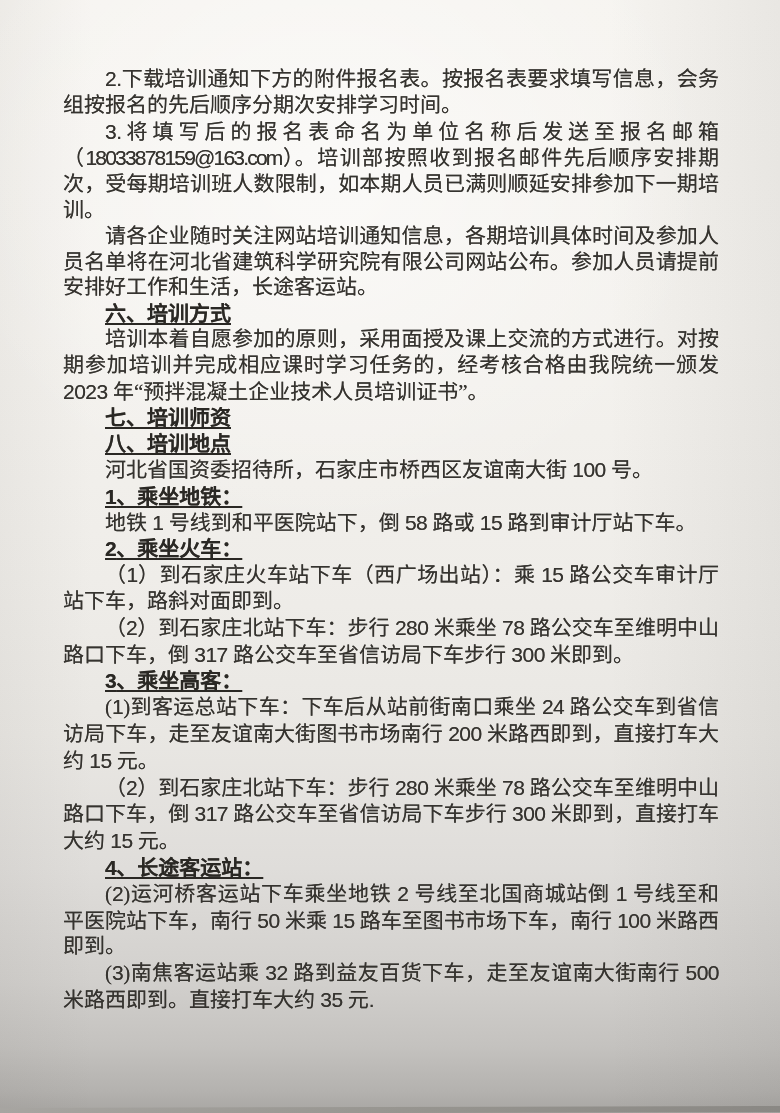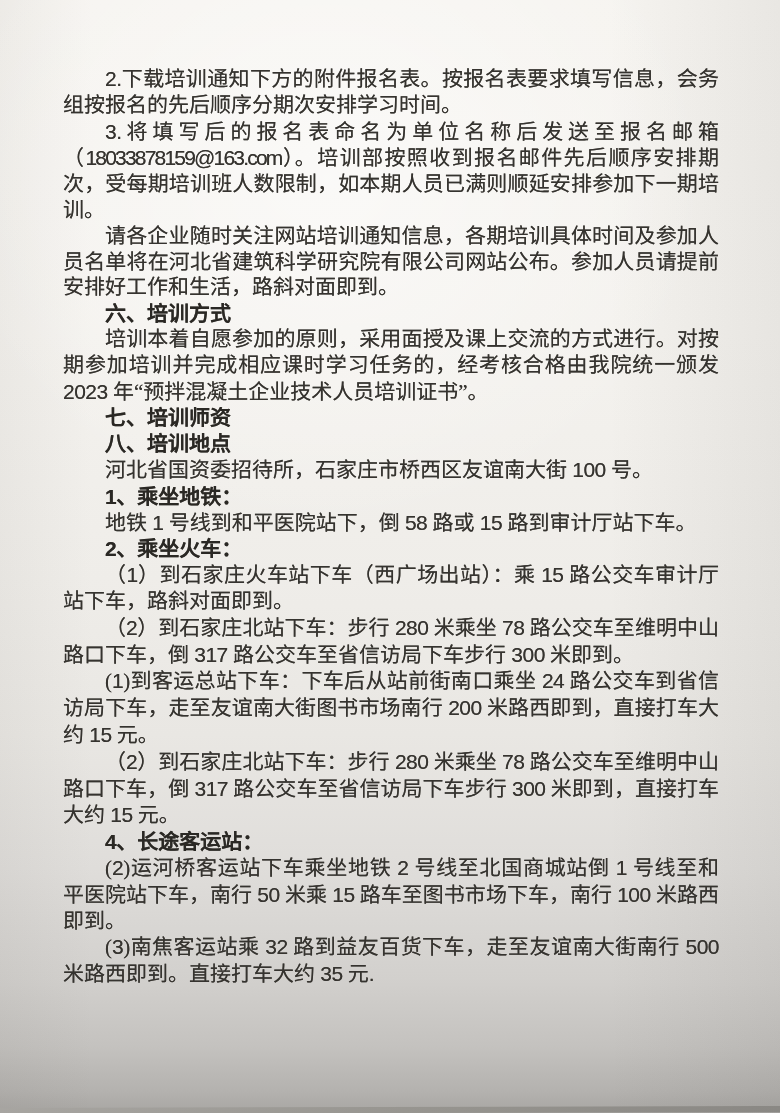--- a/index.html
+++ b/index.html
@@ -54,48 +54,50 @@
   }
   .text-block p {
     margin: 0;
     padding: 0;
     text-indent: 2em;
   }
   .text-block p.bold {
     font-weight: bold;
     font-family: "Liberation Sans", sans-serif;
     color: #2a2824;
+    text-decoration: underline;
   }
   
   .num {
     font-family: "Liberation Sans", sans-serif;
     letter-spacing: -0.5px;
   }
   .num.tight {
     letter-spacing: -1.8px;
   }
 </style>
 </head>
 <body>
 
 <div class="page">
   <div class="text-block" id="doc-body">
       <p><span class="num">2.</span>下载培训通知下方的附件报名表。按报名表要求填写信息，会务组按报名的先后顺序分期次安排学习时间。</p>
       <p><span class="num">3.</span>将填写后的报名表命名为单位名称后发送至报名邮箱（<span class="num tight">18033878159@163.com</span>）。培训部按照收到报名邮件先后顺序安排期次，受每期培训班人数限制，如本期人员已满则顺延安排参加下一期培训。</p>
-      <p>请各企业随时关注网站培训通知信息，各期培训具体时间及参加人员名单将在河北省建筑科学研究院有限公司网站公布。参加人员请提前安排好工作和生活，路斜对面即到。</p>
+      <p>请各企业随时关注网站培训通知信息，各期培训具体时间及参加人员名单将在河北省建筑科学研究院有限公司网站公布。参加人员请提前安排好工作和生活，长途客运站。</p>
       <p class="bold">六、培训方式</p>
       <p>培训本着自愿参加的原则，采用面授及课上交流的方式进行。对按期参加培训并完成相应课时学习任务的，经考核合格由我院统一颁发 <span class="num">2023</span> 年“预拌混凝土企业技术人员培训证书”。</p>
       <p class="bold">七、培训师资</p>
       <p class="bold">八、培训地点</p>
       <p>河北省国资委招待所，石家庄市桥西区友谊南大街 <span class="num">100</span> 号。</p>
       <p class="bold"><span class="num">1</span>、乘坐地铁：</p>
       <p>地铁 <span class="num">1</span> 号线到和平医院站下，倒 <span class="num">58</span> 路或 <span class="num">15</span> 路到审计厅站下车。</p>
       <p class="bold"><span class="num">2</span>、乘坐火车：</p>
       <p>（<span class="num">1</span>）到石家庄火车站下车（西广场出站）：乘 <span class="num">15</span> 路公交车审计厅站下车，路斜对面即到。</p>
       <p>（<span class="num">2</span>）到石家庄北站下车：步行 <span class="num">280</span> 米乘坐 <span class="num">78</span> 路公交车至维明中山路口下车，倒 <span class="num">317</span> 路公交车至省信访局下车步行 <span class="num">300</span> 米即到。</p>
+      <p class="bold"><span class="num">3</span>、乘坐高客：</p>
       <p>(<span class="num">1</span>)到客运总站下车：下车后从站前街南口乘坐 <span class="num">24</span> 路公交车到省信访局下车，走至友谊南大街图书市场南行 <span class="num">200</span> 米路西即到，直接打车大约 <span class="num">15</span> 元。</p>
       <p>（<span class="num">2</span>）到石家庄北站下车：步行 <span class="num">280</span> 米乘坐 <span class="num">78</span> 路公交车至维明中山路口下车，倒 <span class="num">317</span> 路公交车至省信访局下车步行 <span class="num">300</span> 米即到，直接打车大约 <span class="num">15</span> 元。</p>
       <p class="bold"><span class="num">4</span>、长途客运站：</p>
       <p>(<span class="num">2</span>)运河桥客运站下车乘坐地铁 <span class="num">2</span> 号线至北国商城站倒 <span class="num">1</span> 号线至和平医院站下车，南行 <span class="num">50</span> 米乘 <span class="num">15</span> 路车至图书市场下车，南行 <span class="num">100</span> 米路西即到。</p>
       <p>(<span class="num">3</span>)南焦客运站乘 <span class="num">32</span> 路到益友百货下车，走至友谊南大街南行 <span class="num">500</span> 米路西即到。直接打车大约 <span class="num">35</span> 元<span class="num">.</span></p>
     </div>
   <div class="photo-bottom-edge"></div>
 </div>
 
 </body></html>

